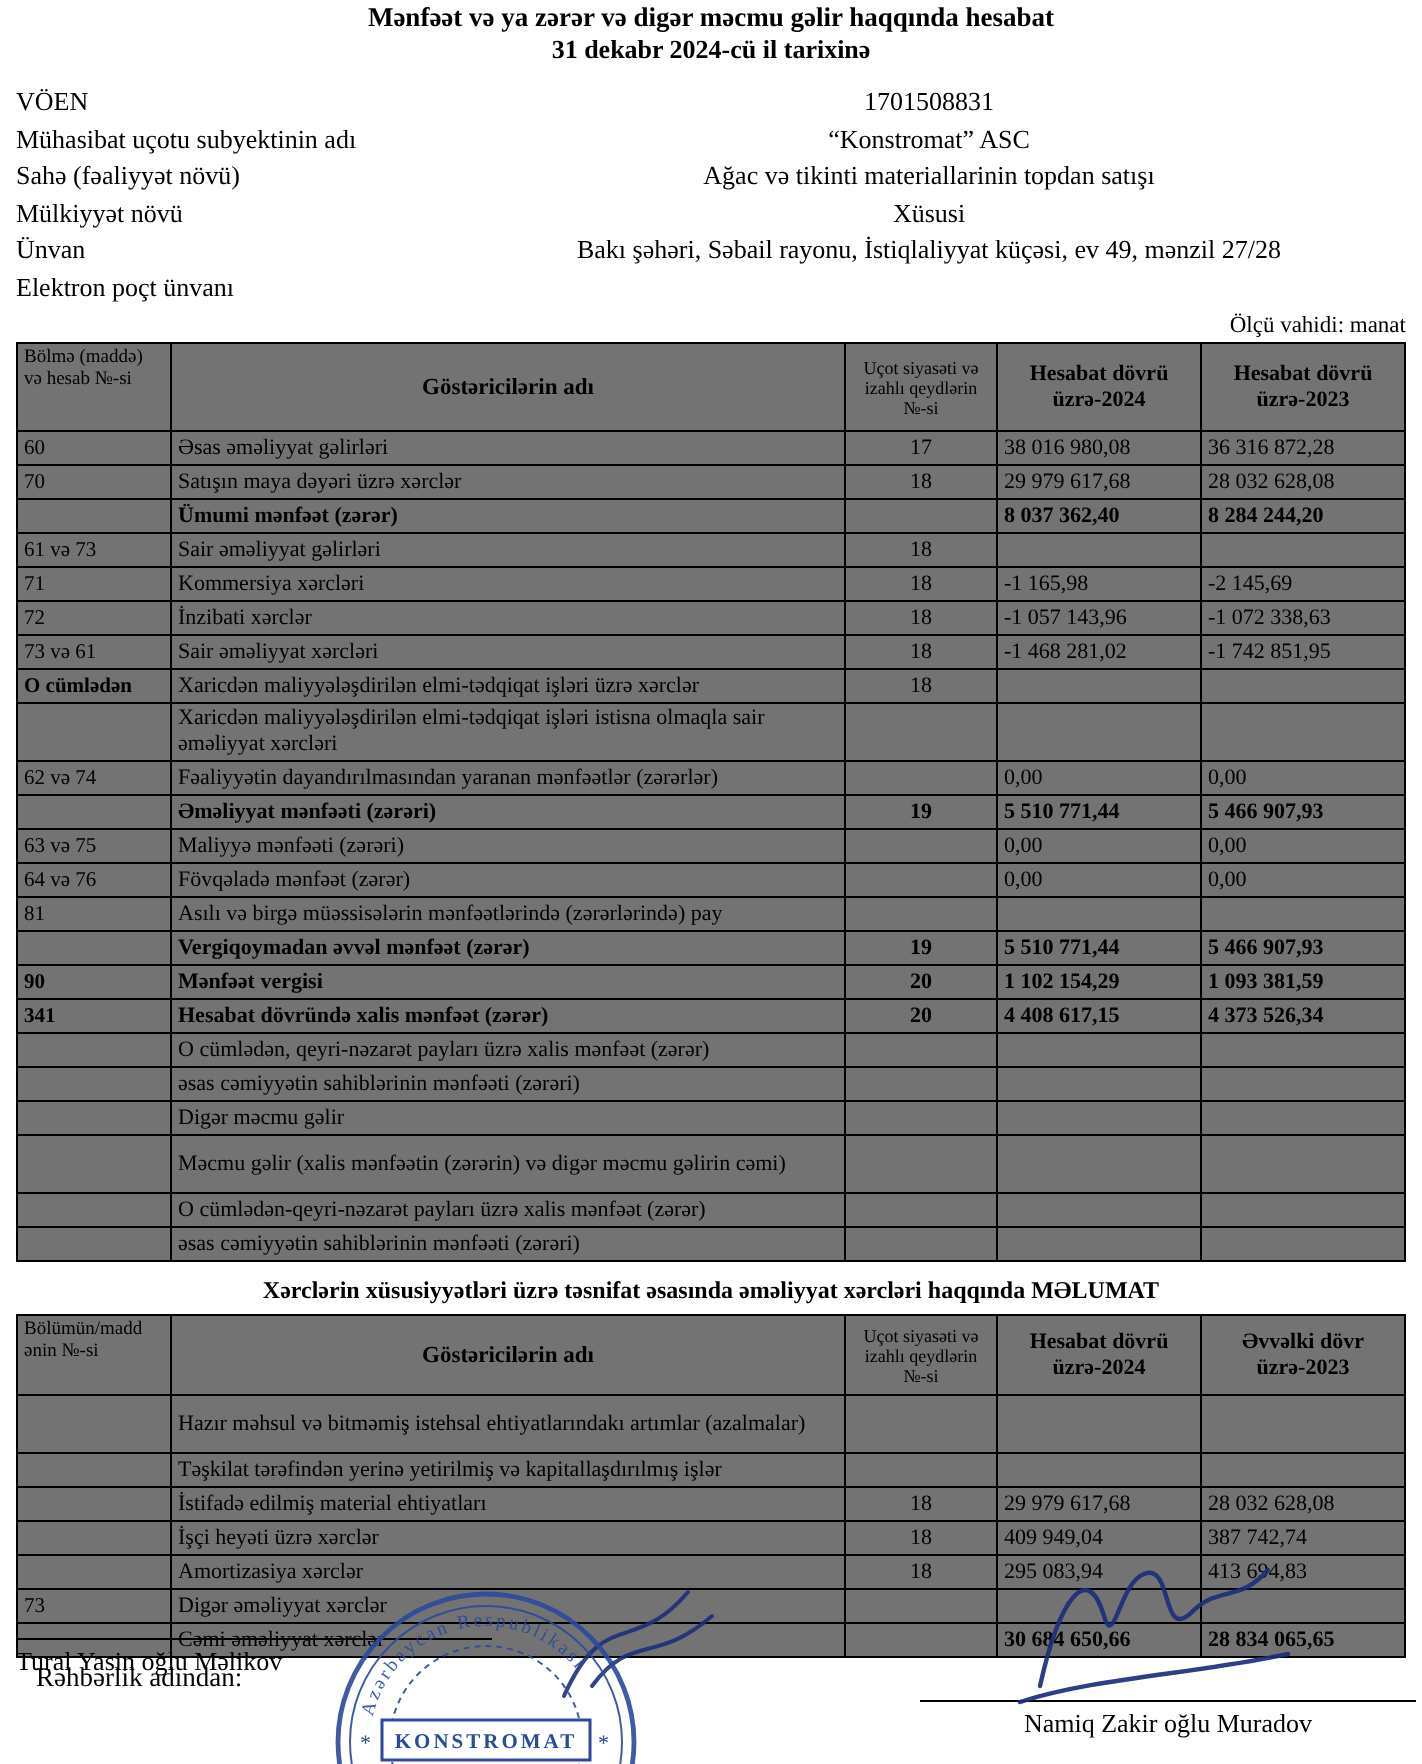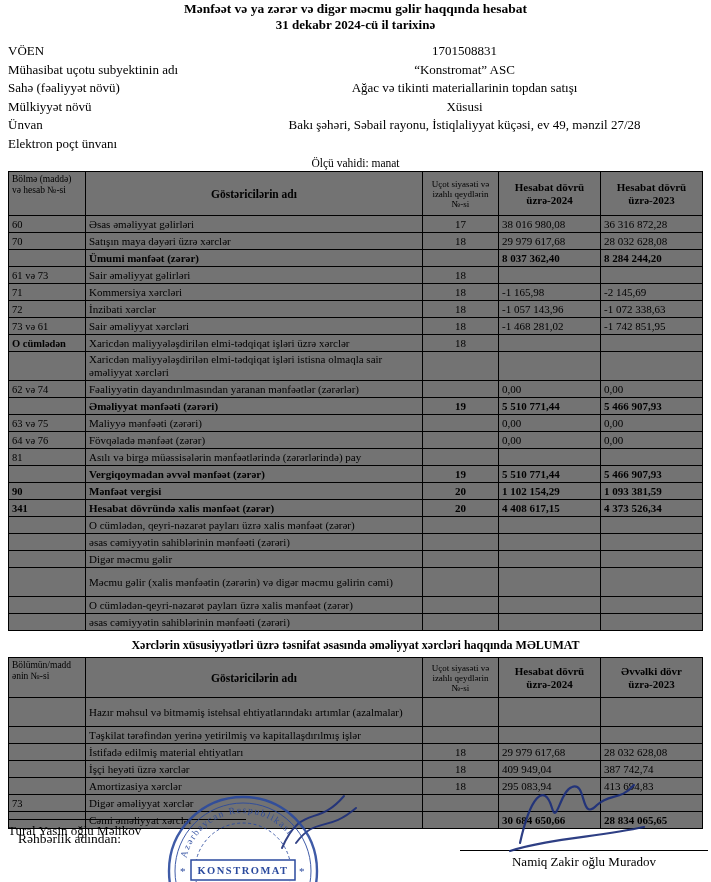--- a/index.html
+++ b/index.html
@@ -4,21 +4,21 @@
 <style>
   *{margin:0;padding:0;box-sizing:border-box}
   html,body{width:711px;height:882px;overflow:hidden;background:#fff}
   body{font-family:"Liberation Serif","DejaVu Serif",serif;color:#000}
   .page{position:relative;width:711px;height:882px;overflow:hidden;padding:4px 8px;background:#fff}
   .title{font-size:13.5px;font-weight:bold;text-align:center;margin-top:-4px;line-height:17px;white-space:nowrap}
   .subtitle{font-size:13px;font-weight:bold;text-align:center;line-height:16px;margin-bottom:9px}
   .field{display:flex;font-size:13px;line-height:18.5px}
   .f-label{flex:0 0 218px}
   .f-value{flex:1;text-align:center}
-  .unit{font-size:11.5px;text-align:center;margin:4px 0 2px}
+  .unit{font-size:11.5px;text-align:right;margin:4px 0 2px}
   table{border-collapse:collapse;table-layout:fixed;width:694px;background:#737373}
   th,td{border:1px solid #000;vertical-align:middle;padding:0 3px;overflow:hidden}
   thead th{height:44px;text-align:center}
   .t2 thead th{height:40px}
   .h-code{font-size:9.5px;font-weight:normal;text-align:left;vertical-align:top;padding-top:2px;line-height:11px}
   .h-name{font-size:11.5px;font-weight:bold}
   .h-note{font-size:9px;font-weight:normal;line-height:10px}
   .h-val{font-size:11px;font-weight:bold;line-height:13px}
   td{font-size:11px;height:17px;line-height:13px}
   .c-code{font-size:10.5px}

